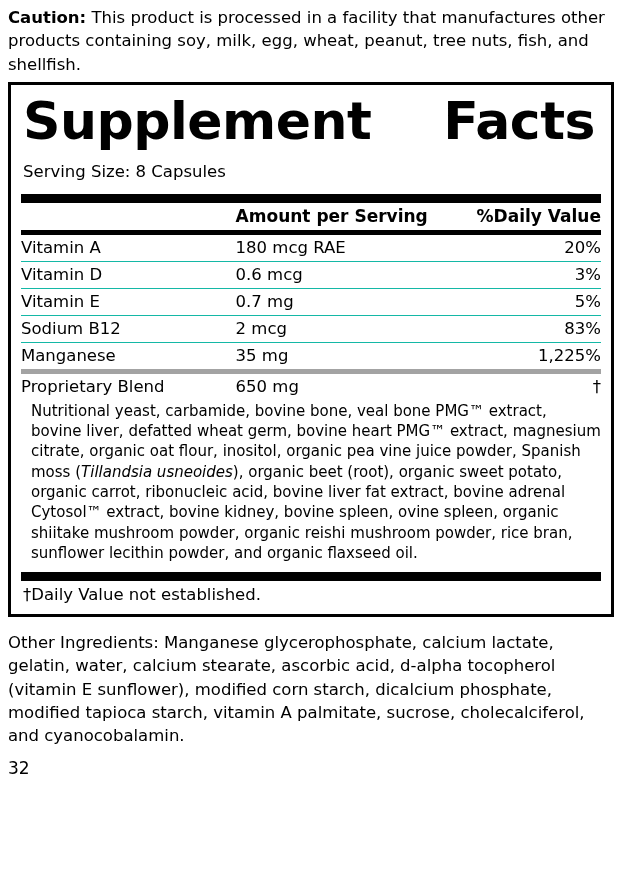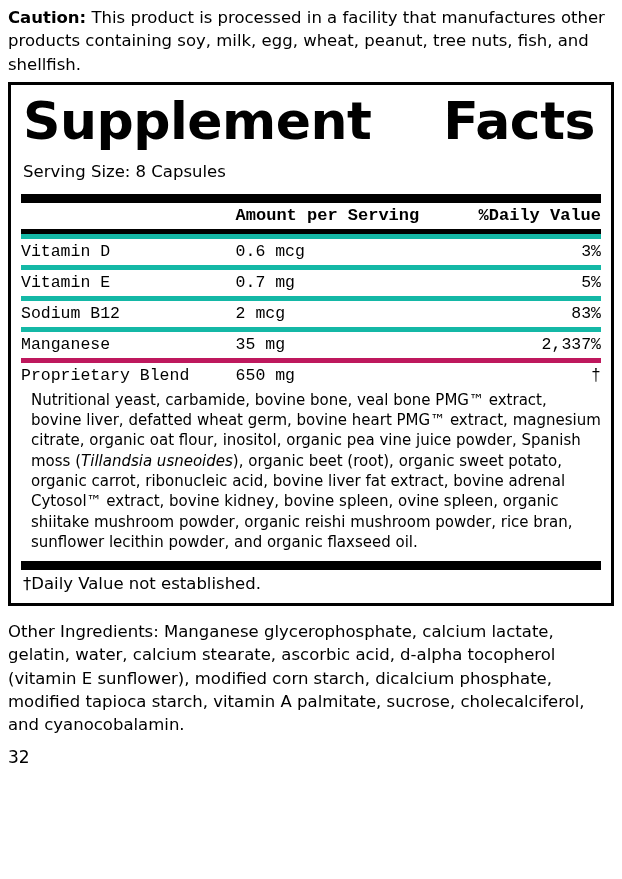--- a/index.html
+++ b/index.html
@@ -63,44 +63,43 @@
     border-top: 5px solid #000;
   }
   table.sf {
     width: 100%;
     border-collapse: collapse;
     font-size: 16.5px;
   }
   table.sf td, table.sf th {
     padding: 3px 0 4px 0;
     vertical-align: bottom;
-    font-family: Liberation Mono, monospace;
   }
   .hdr-row th {
     font-weight: bold;
     font-size: 17px;
     text-align: left;
     padding-top: 5px;
     padding-bottom: 5px;
   }
   .col-name { width: 37%; }
   .col-amt  { width: 37%; }
   .col-dv   { width: 26%; text-align: right; }
   th.col-amt { text-align: left; }
   th.col-dv  { text-align: right; }
   tr.nutrient td {
-    border-top: 5px solid #14b8a6;
+    border-top: 1px solid #14b8a6;
   }
   tr.nutrient.first td {
     border-top: none;
   }
   .amt { text-align: left; }
   .dv  { text-align: right; }
   .blend-row td {
-    border-top: 5px solid #be185d;
+    border-top: 5px solid #a3a3a3;
     padding-top: 5px;
   }
   .blend-desc {
     font-size: 15px;
     line-height: 1.36;
     padding: 1px 0 4px 10px;
   }
   .blend-desc i { font-style: italic; }
   .footnote {
     font-size: 16.5px;
@@ -143,39 +142,44 @@
         <th class="col-amt">Amount per Serving</th>
         <th class="col-dv">%Daily Value</th>
       </tr>
     </tbody>
       </table>
 
     <div class="rule-med"></div>
 
     <table class="sf">
       <tbody>
+          <tr class="nutrient first">
+        <td class="col-name">Vitamin A</td>
+        <td class="col-amt amt">180 mcg RAE</td>
+        <td class="col-dv dv">20%</td>
+      </tr>
       <tr class="nutrient">
         <td class="col-name">Vitamin D</td>
         <td class="col-amt amt">0.6 mcg</td>
         <td class="col-dv dv">3%</td>
       </tr>
       <tr class="nutrient">
         <td class="col-name">Vitamin E</td>
         <td class="col-amt amt">0.7 mg</td>
         <td class="col-dv dv">5%</td>
       </tr>
       <tr class="nutrient">
         <td class="col-name">Sodium B12</td>
         <td class="col-amt amt">2 mcg</td>
         <td class="col-dv dv">83%</td>
       </tr>
       <tr class="nutrient">
         <td class="col-name">Manganese</td>
         <td class="col-amt amt">35 mg</td>
-        <td class="col-dv dv">2,337%</td>
+        <td class="col-dv dv">1,225%</td>
       </tr>
       <tr class="blend-row">
         <td class="col-name">Proprietary Blend</td>
         <td class="col-amt amt">650 mg</td>
         <td class="col-dv dv">†</td>
       </tr>
     </tbody>
       </table>
 
     <div class="blend-desc"><span>Nutritional yeast, carbamide, bovine bone, veal bone PMG™ extract, bovine liver, defatted wheat germ, bovine heart PMG™ extract, magnesium citrate, organic oat flour, inositol, organic pea vine juice powder, Spanish moss (</span><i>Tillandsia usneoides</i><span>), organic beet (root), organic sweet potato, organic carrot, ribonucleic acid, bovine liver fat extract, bovine adrenal Cytosol™ extract, bovine kidney, bovine spleen, ovine spleen, organic shiitake mushroom powder, organic reishi mushroom powder, rice bran, sunflower lecithin powder, and organic flaxseed oil.</span></div>

